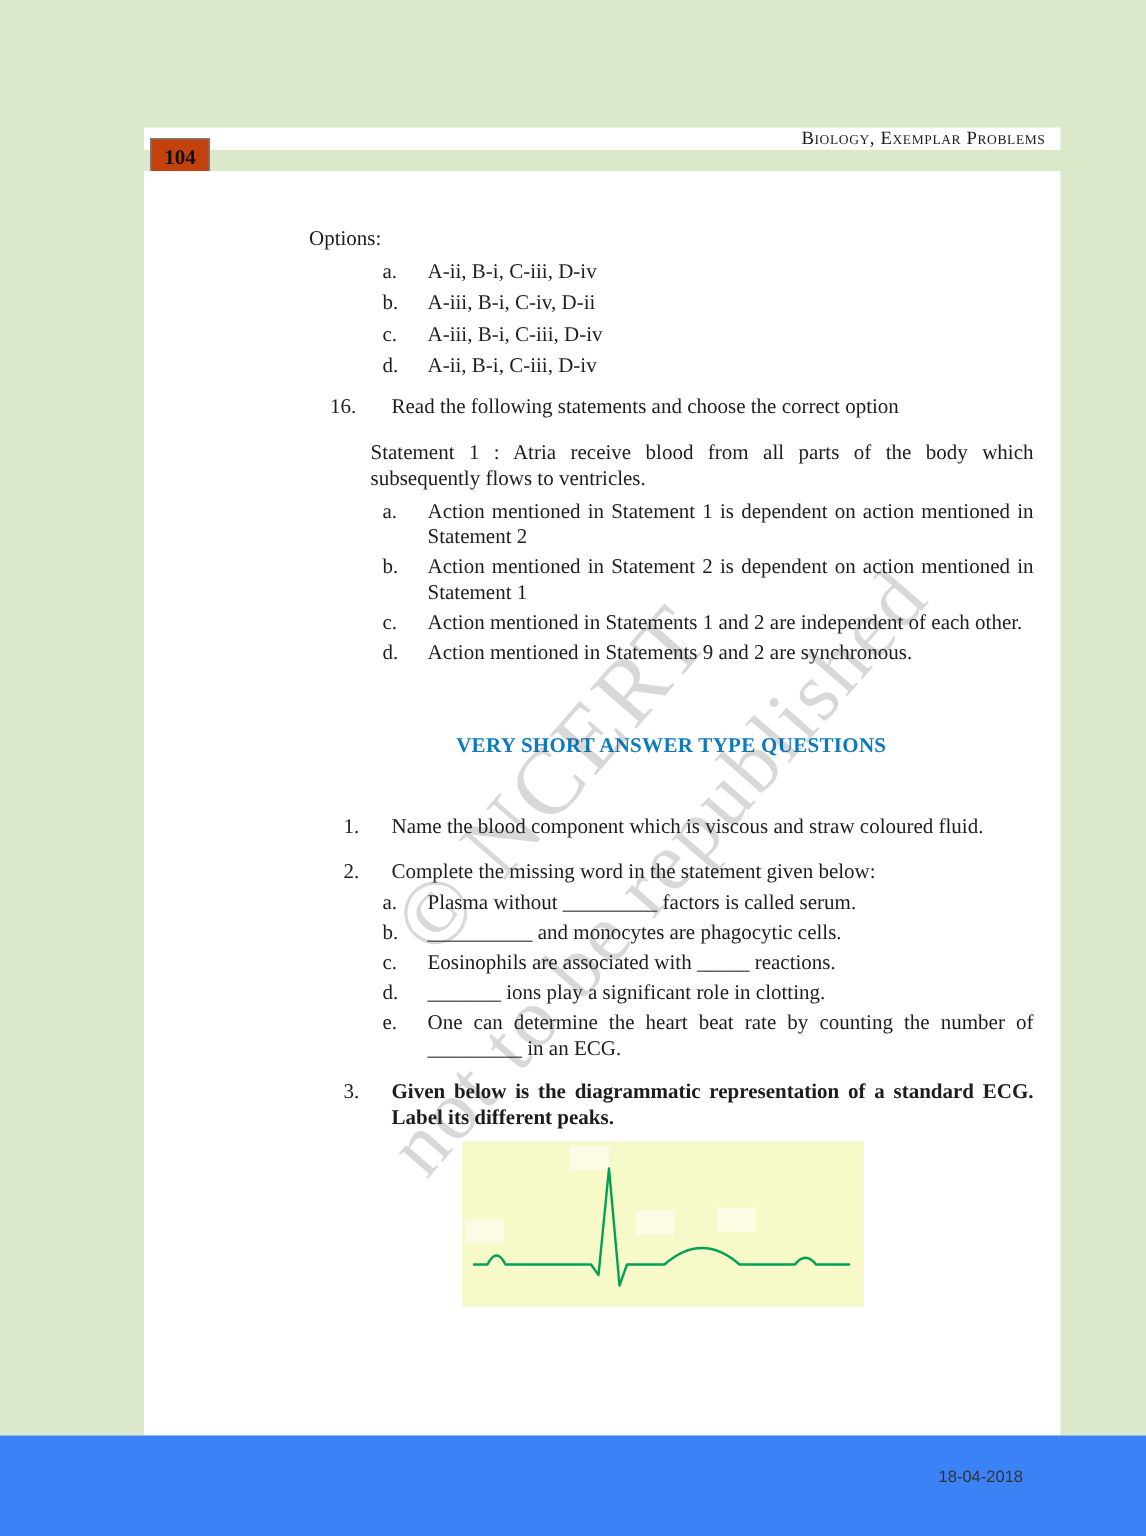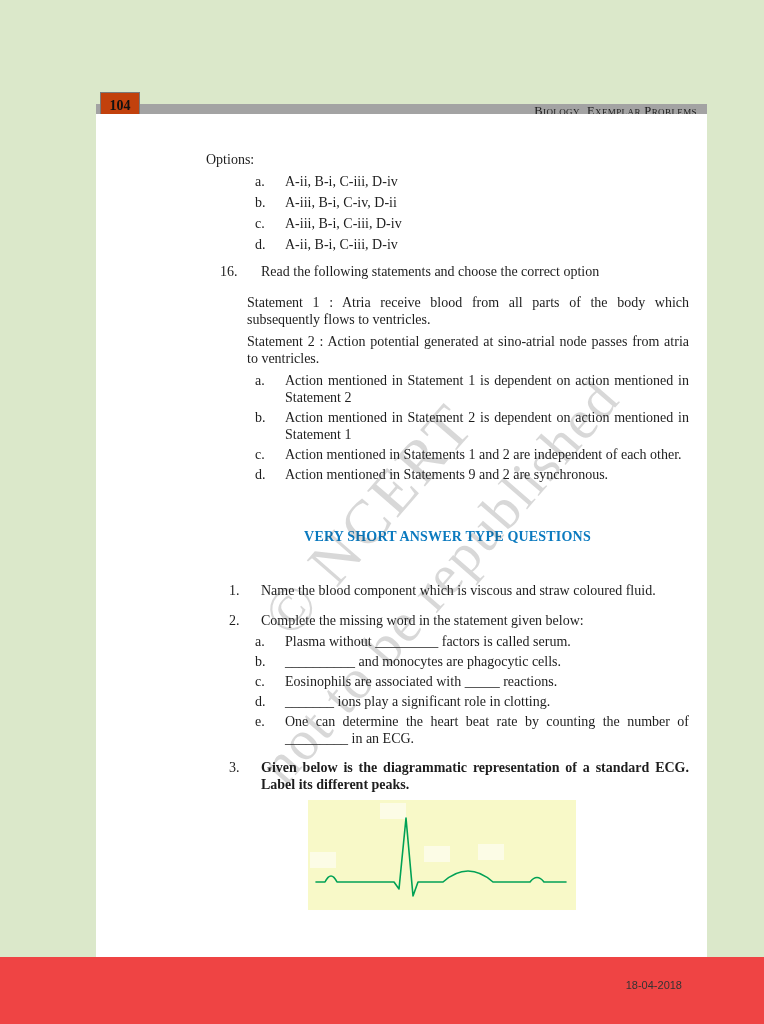--- a/index.html
+++ b/index.html
@@ -7,22 +7,22 @@
     width:764px; height:1024px;
     font-family:"Liberation Serif","DejaVu Serif",serif;
     background:#dbe8ca;
     position:relative;
     overflow:hidden;
   }
   .canvas { position:absolute; inset:0; width:764px; height:1024px; background:#dbe8ca; overflow:hidden; }
 
   
   .header-bar {
-    position:absolute; left:96px; top:104px; width:611px; height:15px;
-    background:#a3a3a3;
+    position:absolute; left:96px; top:85px; width:611px; height:15px;
+    background:#ffffff;
   }
   .header-title {
     display:block; text-align:right; padding-right:10px;
     font-variant:small-caps; font-size:12.5px; line-height:15px;
     letter-spacing:0.4px; color:#1a1a1a;
   }
   .page-number-box {
     position:absolute; left:100px; top:92px; width:40px; height:28px;
     background:#c2410c; border:1px solid #7a7a7a;
     display:flex; align-items:center; justify-content:center;
@@ -89,21 +89,21 @@
     background:rgba(255,255,255,0.55);
   }
   .ph1 { left:72px; top:3px; }
   .ph2 { left:2px;  top:52px; }
   .ph3 { left:116px; top:46px; }
   .ph4 { left:170px; top:44px; }
 
   
   .footer-bar {
     position:absolute; left:0; bottom:0; width:764px; height:67px;
-    background:#ef4444;
+    background:#3b82f6;
   }
   .footer-date {
     position:absolute; right:82px; top:22px;
     font-family:"Liberation Sans","DejaVu Sans",sans-serif;
     font-size:11px; color:#333;
   }
 </style>
 </head>
 <body>
 
@@ -145,21 +145,20 @@
           <span class="text">A-ii, B-i, C-iii, D-iv</span>
         </div>
       </div>
 
       <div class="qrow q16">
         <span class="qnum">16.</span>
         <span class="qtext">Read the following statements and choose the correct option</span>
       </div>
 
       <p class="statement">Statement 1 : Atria receive blood from all parts of the body which subsequently flows to ventricles.</p>
-      <p class="statement">Statement 2 : Action potential generated at sino-atrial node passes from atria to ventricles.</p>
 
       <div class="longopts">
         <div class="opt">
           <span class="letter">a.</span>
           <span class="text">Action mentioned in Statement 1 is dependent on action mentioned in Statement 2</span>
         </div>
         <div class="opt">
           <span class="letter">b.</span>
           <span class="text">Action mentioned in Statement 2 is dependent on action mentioned in Statement 1</span>
         </div>

